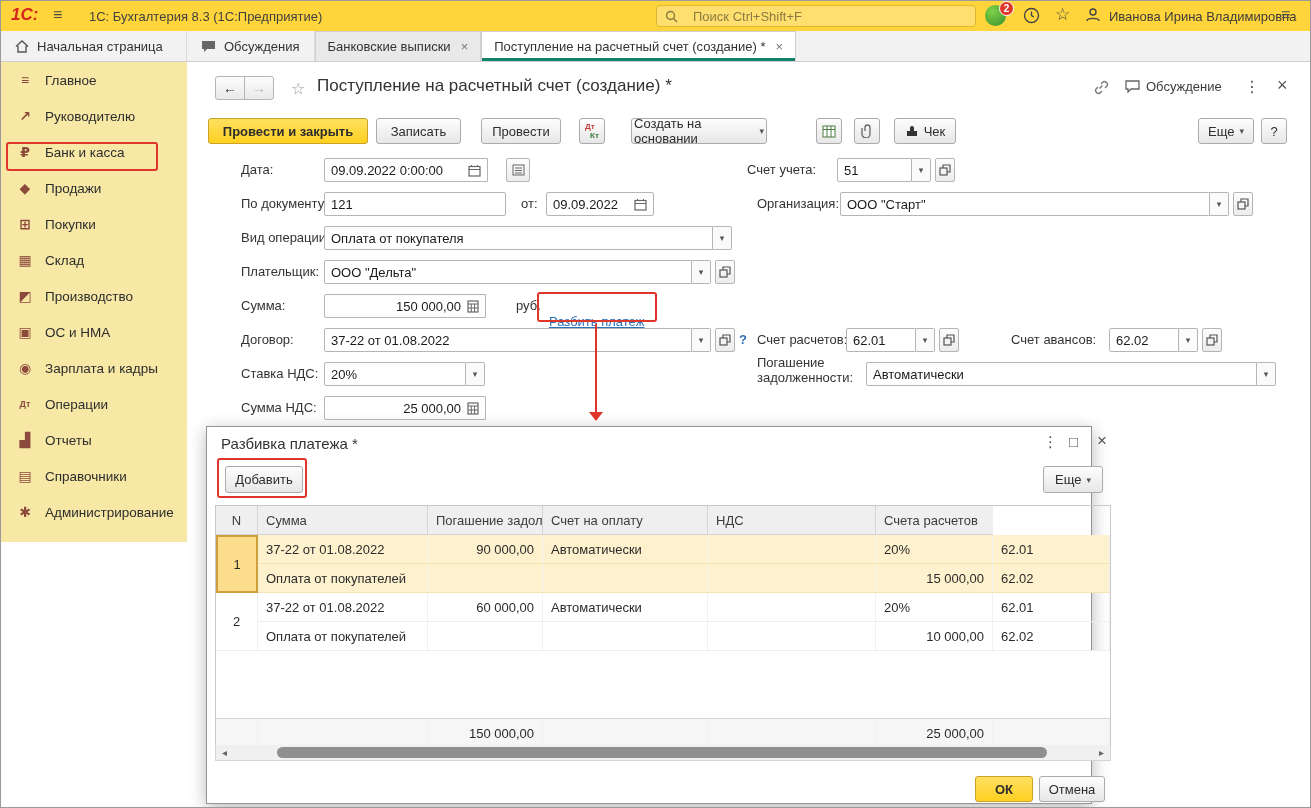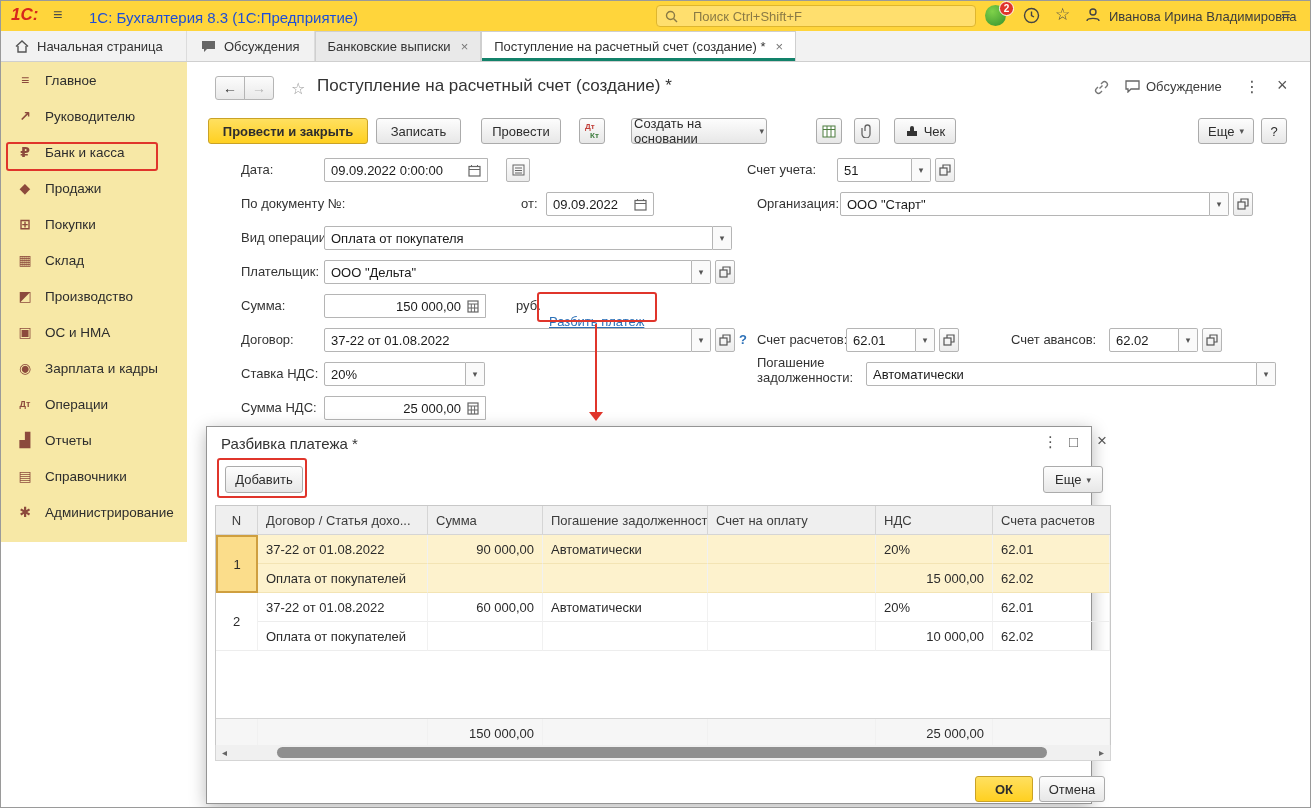--- a/index.html
+++ b/index.html
@@ -4,21 +4,21 @@
 <style>
   * { margin:0; padding:0; box-sizing:border-box; }
   body { font-family:"Liberation Sans","DejaVu Sans",sans-serif; font-size:13px; color:#333; background:#888; }
   .screen { position:relative; width:1311px; height:808px; background:#fff; overflow:hidden; border:1px solid #9a9a9a; }
 
   
   .topbar { position:absolute; left:0; top:0; width:1311px; height:30px; background:#ffd53b; }
   .topbar > * { position:absolute; }
   .logo { left:10px; top:4px; font-weight:bold; font-style:italic; font-size:17px; color:#d6271c; }
   .tb-menu { left:52px; top:5px; font-size:16px; color:#4a4a4a; cursor:pointer; }
-  .tb-title { left:88px; top:8px; font-size:15px; color:#1d4ed8; }
+  .tb-title { left:88px; top:8px; font-size:13px; color:#404040; }
   .searchbox { left:655px; top:4px; width:320px; height:22px; background:#ffdf6e; border:1px solid #dfb62e; border-radius:4px; display:flex; align-items:center; gap:15px; padding:0 8px; cursor:text; }
   .searchbox span { color:#8a7a45; font-size:13px; }
   .notif { left:984px; top:4px; width:21px; height:21px; border-radius:50%; background:radial-gradient(circle at 35% 30%, #7fd24a, #35902c); cursor:pointer; }
   .notif-badge { left:998px; top:0px; width:15px; height:15px; border-radius:50%; background:#e0352b; border:1px solid #fff; color:#fff; font-size:10px; font-weight:bold; text-align:center; line-height:13px; }
   .tb-clock { left:1022px; top:6px; cursor:pointer; }
   .tb-star { left:1054px; top:3px; font-size:17px; color:#4a4a4a; cursor:pointer; }
   .tb-person { left:1084px; top:6px; cursor:pointer; }
   .tb-user { left:1108px; top:8px; font-size:13px; color:#3c3c3c; cursor:pointer; }
   .tb-menu2 { left:1280px; top:5px; font-size:16px; color:#4a4a4a; cursor:pointer; }
 
@@ -283,20 +283,25 @@
         </div>
       <div class="openbtn">
           <svg width="12" height="12">
             <rect x="1" y="4" width="7" height="7" fill="none" stroke="#555" stroke-width="1.2"></rect>
             <path d="M4 4 V1 H11 V8 H8" fill="none" stroke="#555" stroke-width="1.2"></path>
           </svg>
         </div>
     </div>
 
     <span class="lbl" style="left:54px; top:130px;">По документу №:</span>
+    <div class="fld" style="left:137px; top:130px;">
+      <div class="box only" style="width:182px;">
+          <span>121</span>
+        </div>
+    </div>
     <span class="lbl" style="left:334px; top:130px;">от:</span>
     <div class="fld" style="left:359px; top:130px;">
       <div class="box only" style="width:108px; justify-content:space-between;">
           <span>09.09.2022</span>
         <svg width="13" height="13">
             <rect x="1" y="2.5" width="11" height="9.5" fill="none" stroke="#666" stroke-width="1.2"></rect>
             <line x1="1" y1="5.5" x2="12" y2="5.5" stroke="#666"></line>
             <line x1="3.5" y1="1" x2="3.5" y2="3" stroke="#666"></line>
             <line x1="9.5" y1="1" x2="9.5" y2="3" stroke="#666"></line>
           </svg>
@@ -449,21 +454,20 @@
 
     <div class="btn" style="left:18px; top:39px; width:78px; height:27px;">Добавить</div>
     <div class="btn" style="left:836px; top:39px; width:60px; height:27px;">
       <span>Еще</span>
       <span class="caret">▾</span>
     </div>
 
     <div class="tbl">
       <div class="trow">
         <div class="th cntr">N</div>
-        <div class="th">Договор / Статья дохо...</div>
         <div class="th">Сумма</div>
         <div class="th">Погашение задолженности</div>
         <div class="th">Счет на оплату</div>
         <div class="th">НДС</div>
         <div class="th" style="border-right:none;">Счета расчетов</div>
       </div>
 
       <div class="entry sel">
         <div class="cell ncell">1</div>
         <div class="cell" style="grid-row:1; grid-column:2;">37-22 от 01.08.2022</div>

